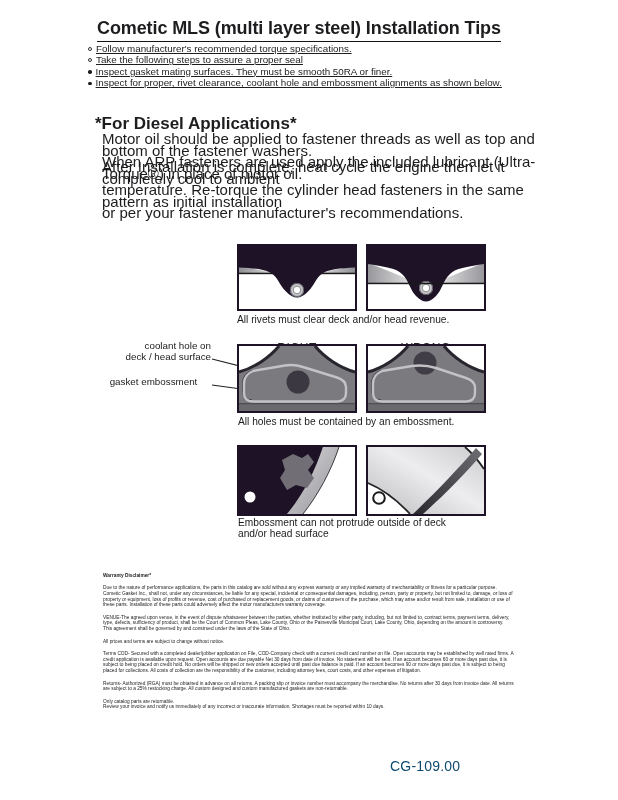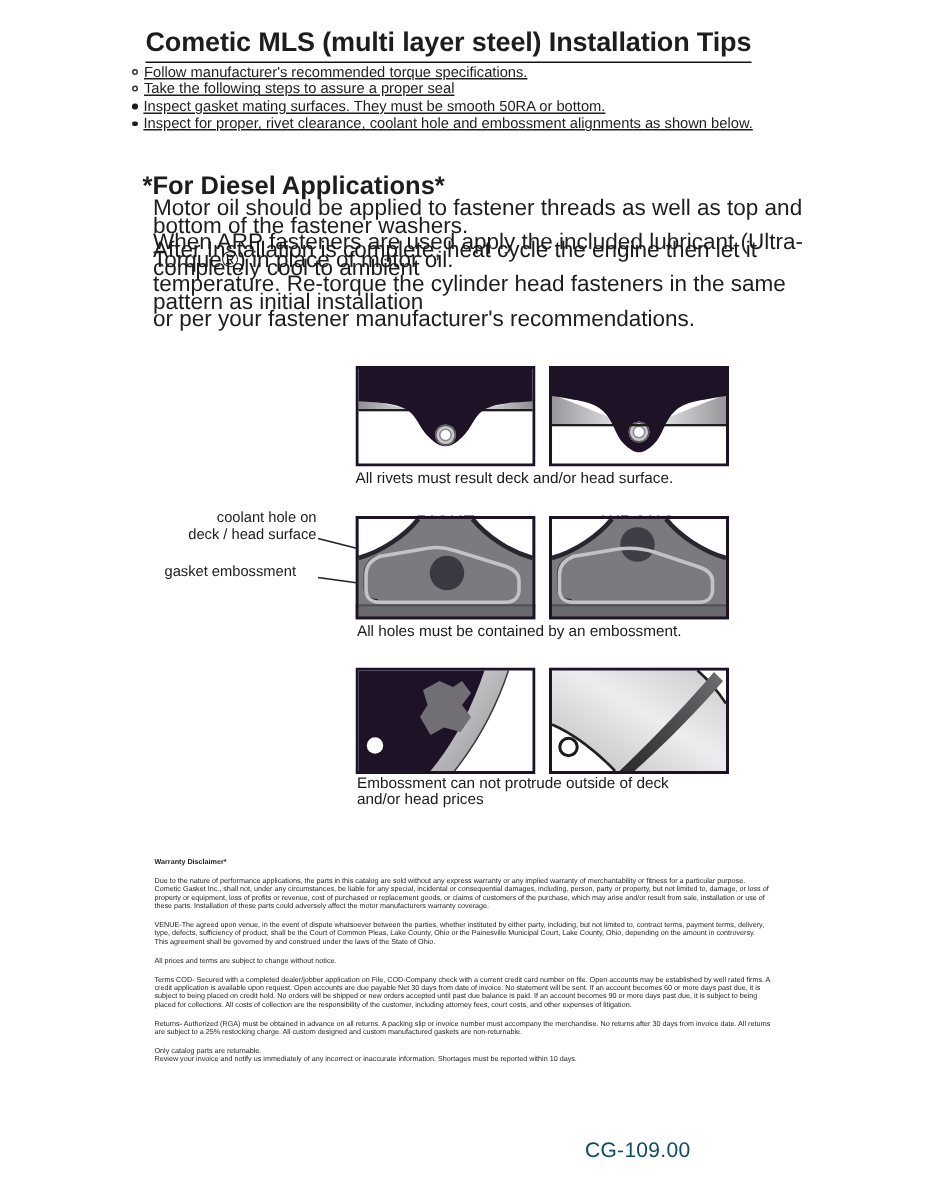--- a/index.html
+++ b/index.html
@@ -51,21 +51,21 @@
     <div class="brow">
       <span class="mark hollow"></span>
       <span>Follow manufacturer's recommended torque specifications.</span>
     </div>
     <div class="brow">
       <span class="mark hollow"></span>
       <span>Take the following steps to assure a proper seal</span>
     </div>
     <div class="brow bl2">
       <span class="mark solid"></span>
-      <span>Inspect gasket mating surfaces.  They must be smooth 50RA or bottom.</span>
+      <span>Inspect gasket mating surfaces.  They must be smooth 50RA or finer.</span>
     </div>
     <div class="brow bl2">
       <span class="mark solid"></span>
       <span>Inspect for proper, rivet clearance, coolant hole and embossment alignments as shown below.</span>
     </div>
   </div>
 
   <div class="abs h2">*For Diesel Applications*</div>
   <div class="abs para" style="top:133px;">Motor oil should be applied to fastener threads as well as top and bottom of the fastener washers.
 When ARP fasteners are used apply the included lubricant (Ultra-Torque®) in place of motor oil.</div>
@@ -113,21 +113,21 @@
     <path d="M2,39.5 L2,19 C20,26 38,33 52,39.5 Z" fill="url(#g2a)"></path>
     <path d="M118,39.5 L118,19 C100,26 82,33 68,39.5 Z" fill="url(#g2b)"></path>
     <path d="M2,2 H118 V20 C100,23 90,24 84,30 C77,36.5 76,46 70,52 C66,55.8 63,57.5 60,57.5 C57,57.5 54,55.8 50,52 C44,46 43,36.5 36,30 C30,24 20,23 2,20 Z" fill="#1d1226"></path>
     <circle cx="60" cy="44" r="7" fill="#c9c9cb"></circle>
     <circle cx="60" cy="44" r="6.5" fill="none" stroke="#55505c" stroke-width="0.9"></circle>
     <circle cx="60" cy="44" r="3.8" fill="#ffffff" stroke="#8a8a8e" stroke-width="1"></circle>
     <rect x="2" y="38.7" width="116" height="1.5" fill="#1a1a1a"></rect>
     <rect x="1" y="1" width="118" height="65" fill="none" stroke="#1d1226" stroke-width="2"></rect>
   </svg>
 
-  <div class="abs caption" style="left:237px;top:314px;">All rivets must result deck and/or head surface.</div>
+  <div class="abs caption" style="left:237px;top:314px;">All rivets must clear deck and/or head revenue.</div>
 
   <div class="abs dg-label" style="left:237px;top:329px;">RIGHT</div>
   <div class="abs dg-label" style="left:366px;top:329px;">WRONG</div>
 
   <div class="abs ann" style="top:341px;">coolant hole on
 deck / head surface</div>
   <div class="abs ann" style="top:377px;text-align:center;">gasket embossment</div>
 
   <svg class="abs" style="left:205px;top:350px;" width="100" height="48" viewBox="0 0 100 48">
     <line x1="7" y1="9" x2="86" y2="29" stroke="#222" stroke-width="1.1"></line>
@@ -199,21 +199,21 @@
     <path d="M2,38 C16,44 32,56 44,69 L2,69 Z" fill="#ffffff"></path>
     <path d="M2,38 C16,44 32,56 44,69" fill="none" stroke="#222" stroke-width="1.8"></path>
     <path d="M99,2 L118,2 L118,24 C112,15 106,8 99,2 Z" fill="#ffffff"></path>
     <path d="M99,2 C106,8 112,15 118,24" fill="none" stroke="#222" stroke-width="1.8"></path>
     <path d="M47,69 C70,47 93,23 110,3 L116,9 C99,29 76,52 57,69 Z" fill="url(#g6s)"></path>
     <circle cx="13" cy="53" r="5.8" fill="#ffffff" stroke="#1a1a1a" stroke-width="2"></circle>
     <rect x="1" y="1" width="118" height="69" fill="none" stroke="#1d1226" stroke-width="2"></rect>
   </svg>
 
   <div class="abs caption" style="left:238px;top:517px;">Embossment can not protrude outside of deck
-and/or head prices</div>
+and/or head surface</div>
 
   <div class="abs legal-wrap">
     <div class="legal">
       <div class="lh">Warranty Disclaimer*</div>
       <p>Due to the nature of performance applications, the parts in this catalog are sold without any express warranty or any implied warranty of merchantability or fitness for a particular purpose.  Cometic Gasket Inc., shall not, under any circumstances, be liable for any special, incidental or consequential damages, including, person, party or property, but not limited to, damage, or loss of property or equipment, loss of profits or revenue, cost of purchased or replacement goods, or claims of customers of the purchase, which may arise and/or result from sale, installation or use of these parts.  Installation of these parts could adversely affect the motor manufacturers warranty coverage.</p>
       <p>VENUE-The agreed upon venue, in the event of dispute whatsoever between the parties, whether instituted by either party, including, but not limited to, contract terms, payment terms, delivery, type, defects, sufficiency of product, shall be the Court of Common Pleas, Lake County, Ohio or the Painesville Municipal Court, Lake County, Ohio, depending on the amount in controversy.
 This agreement shall be governed by and construed under the laws of the State of Ohio.</p>
       <p>All prices and terms are subject to change without notice.</p>
       <p>Terms COD- Secured with a completed dealer/jobber application on File, COD-Company check with a current credit card number on file.  Open accounts may be established by well rated firms.  A credit application is available upon request.  Open accounts are due payable Net 30 days from date of invoice.  No statement will be sent.  If an account becomes 60 or more days past due, it is subject to being placed on credit hold.  No orders will be shipped or new orders accepted until past due balance is paid.  If an account becomes 90 or more days past due, it is subject to being placed for collections.  All costs of collection are the responsibility of the customer, including attorney fees, court costs, and other expenses of litigation.</p>
       <p>Returns- Authorized (RGA) must be obtained in advance on all returns.  A packing slip or invoice number must accompany the merchandise.  No returns after 30 days from invoice date.  All returns are subject to a 25% restocking charge.  All custom designed and custom manufactured gaskets are non-returnable.</p>

